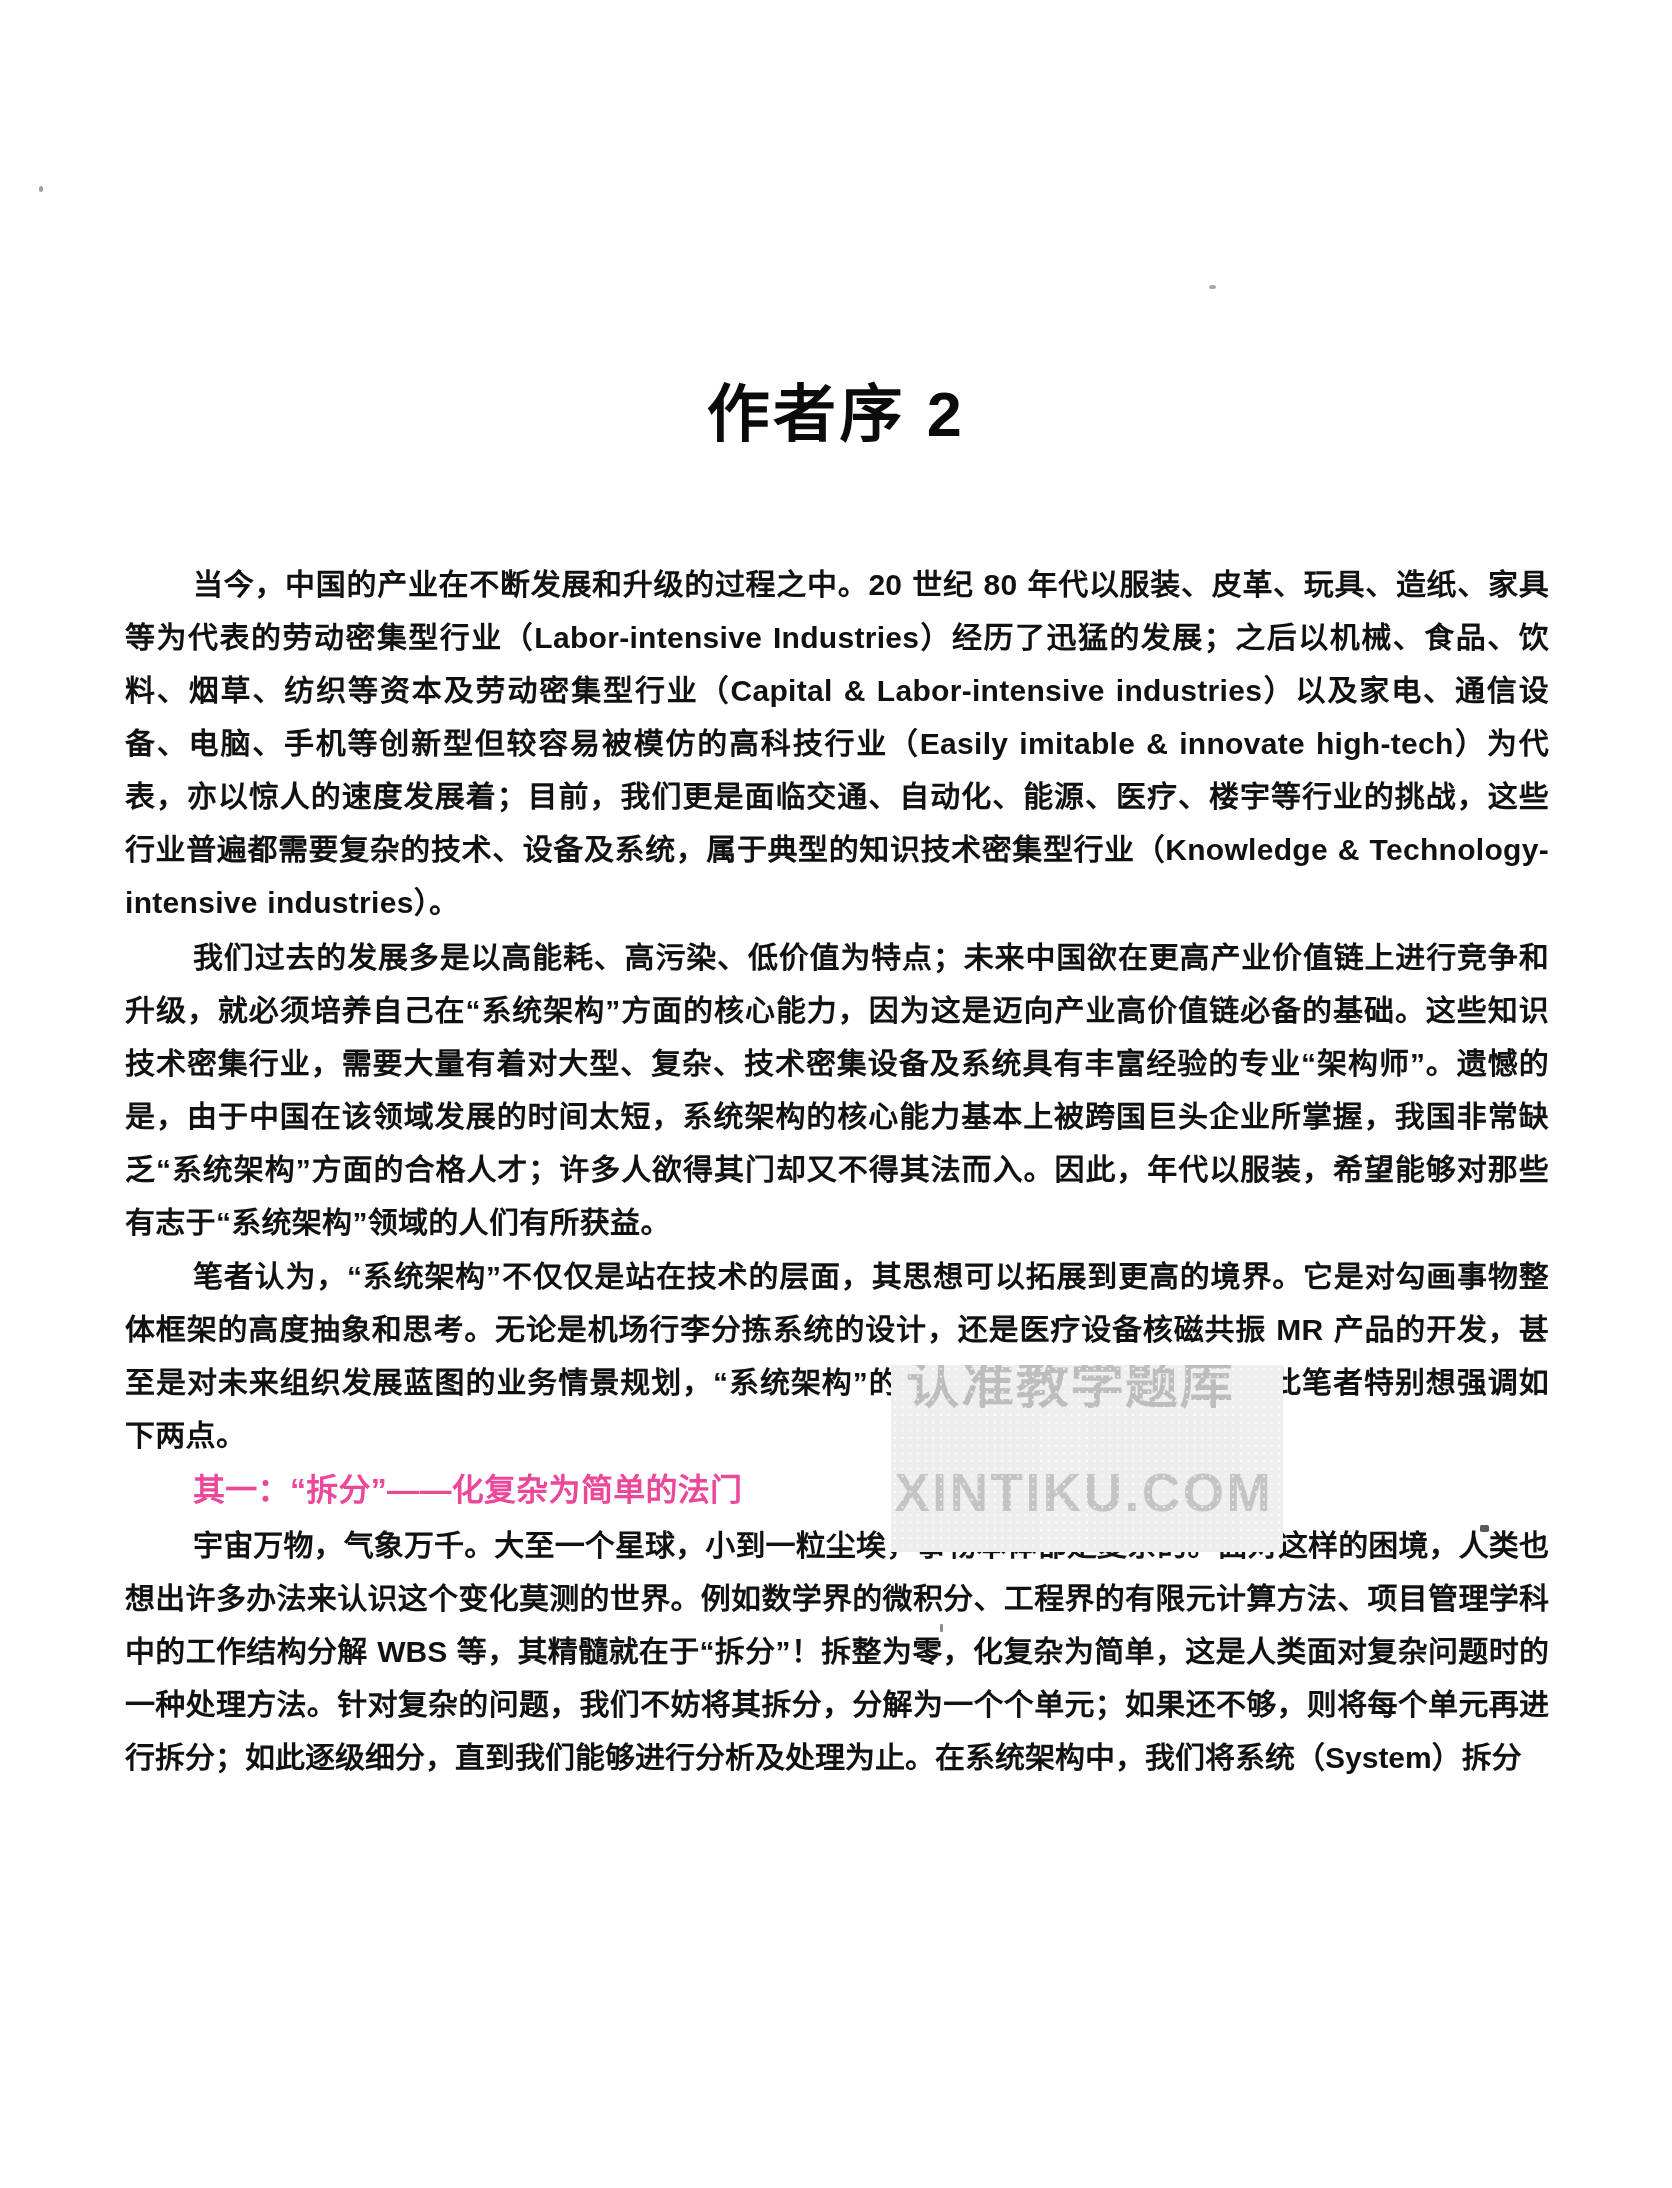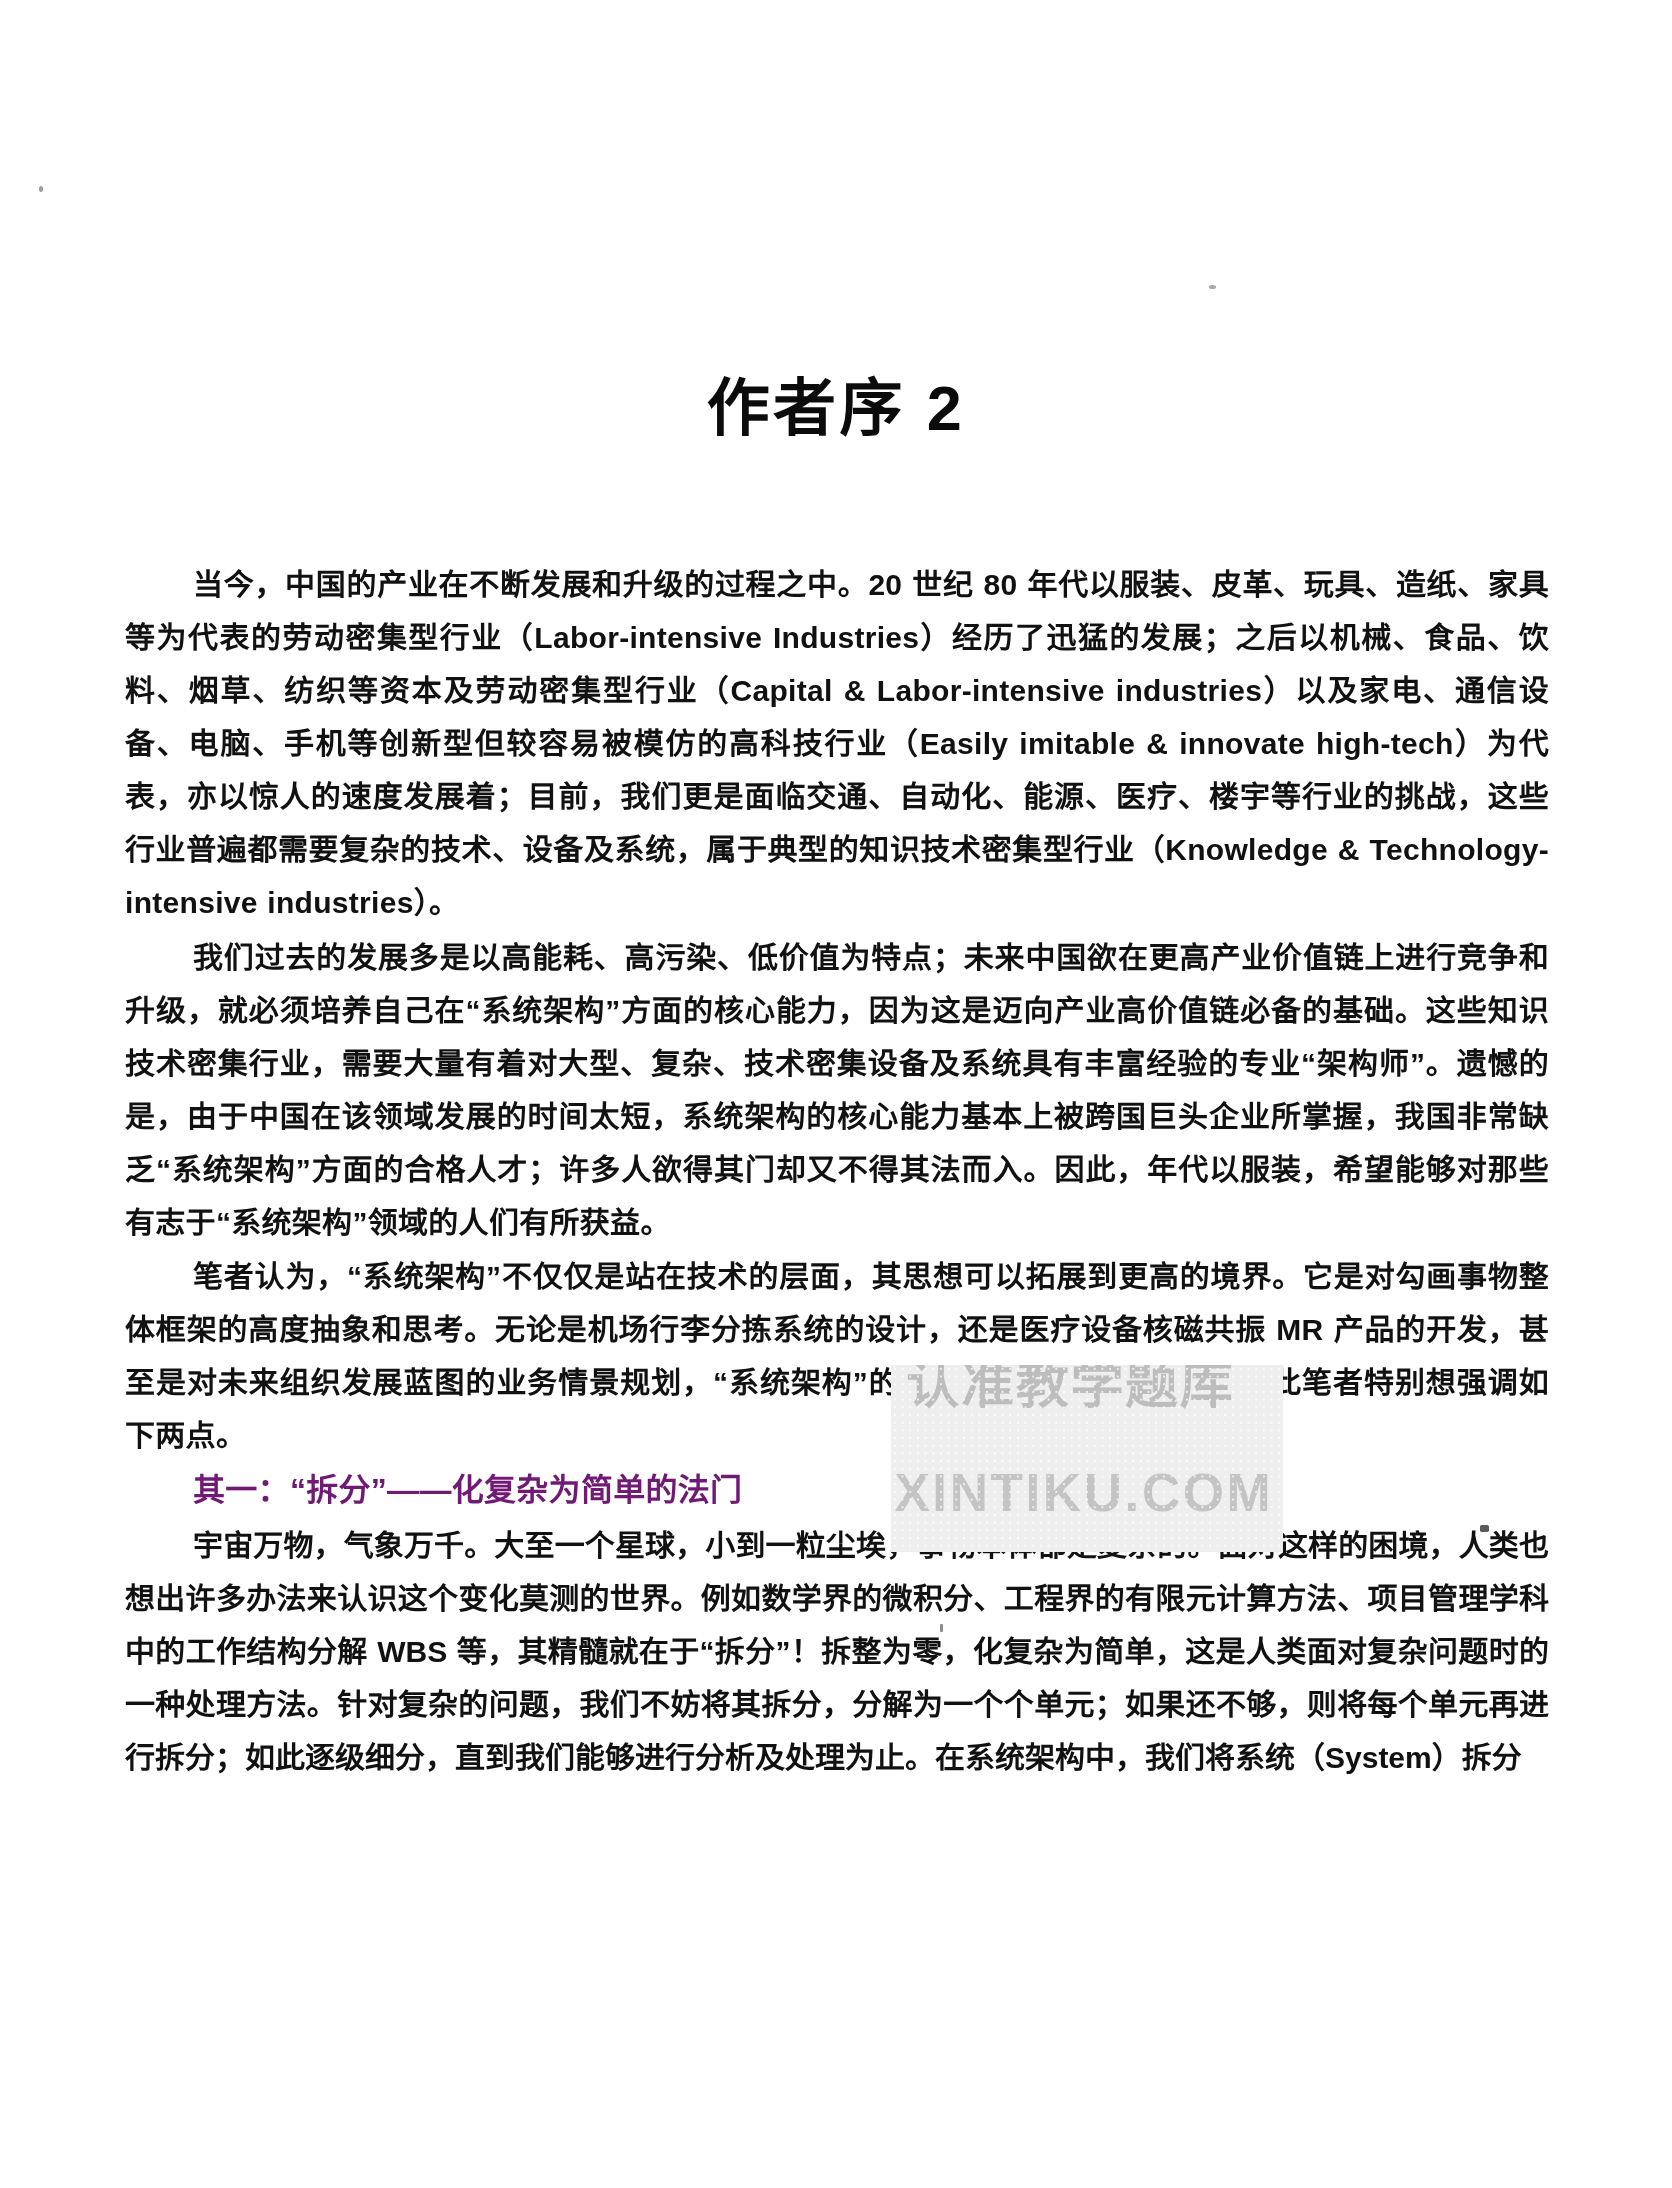--- a/index.html
+++ b/index.html
@@ -38,21 +38,21 @@
     text-align: center;
   }
   .doc-title {
     display: inline-block;
     font-family: "Liberation Sans", "DejaVu Sans", sans-serif;
     font-weight: 700;
     font-size: 63px;
     letter-spacing: 3.4px;
     color: #0b0b0b;
     line-height: 1;
-    margin: 0;
+    margin: 6px;
     -webkit-font-smoothing: none;
   }
 
   .content {
     position: absolute;
     left: 125px;
     top: 558px;
     width: 1424px;
   }
 
@@ -69,21 +69,21 @@
     letter-spacing: 0.3px;
     word-spacing: 0.9px;
   }
   p.para.tight { letter-spacing: 0px; }
   p.subhead {
     margin: 0 0 1.7px 0;
     font-family: "Liberation Sans", "DejaVu Sans", sans-serif;
     font-weight: 700;
     font-size: 32px;
     line-height: 53px;
-    color: #701a75;
+    color: #ec4899;
     text-indent: 68px;
     letter-spacing: 0.3px;
   }
 
   
   .watermark {
     position: absolute;
     left: 891px;
     top: 1365px;
     width: 392px;

